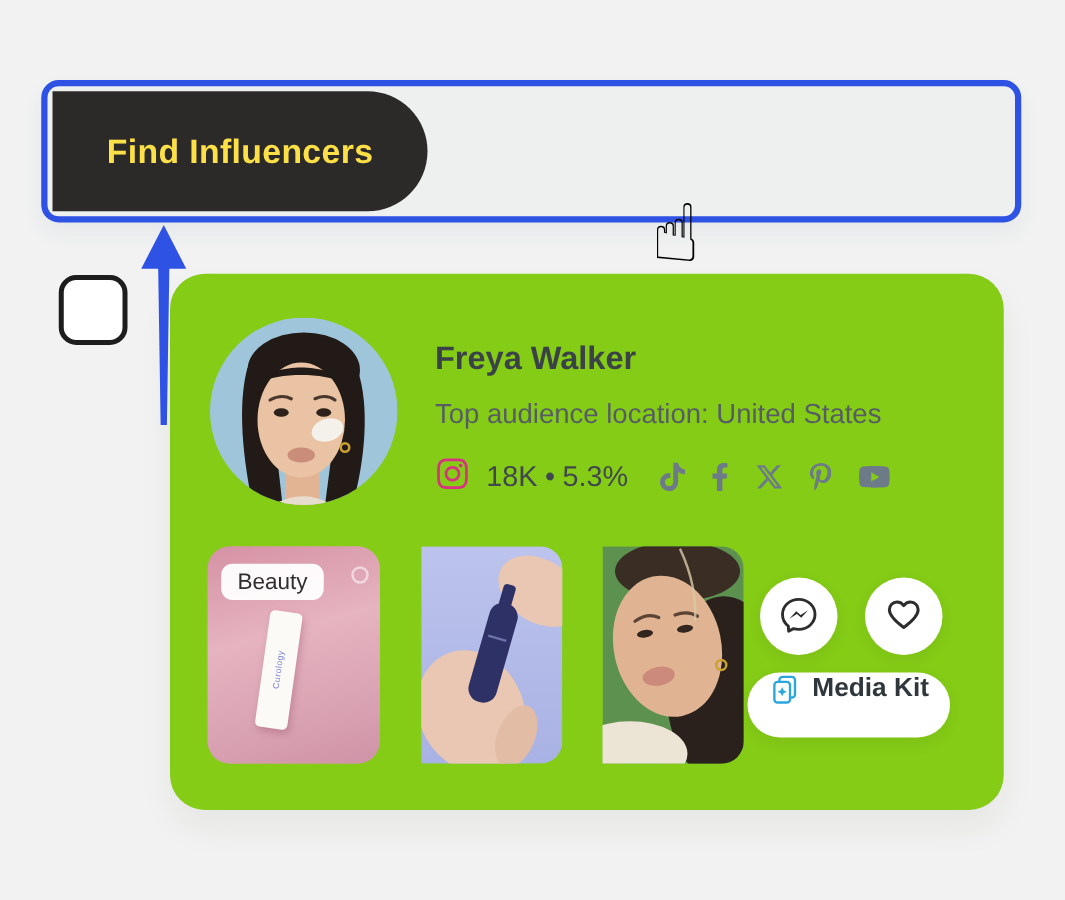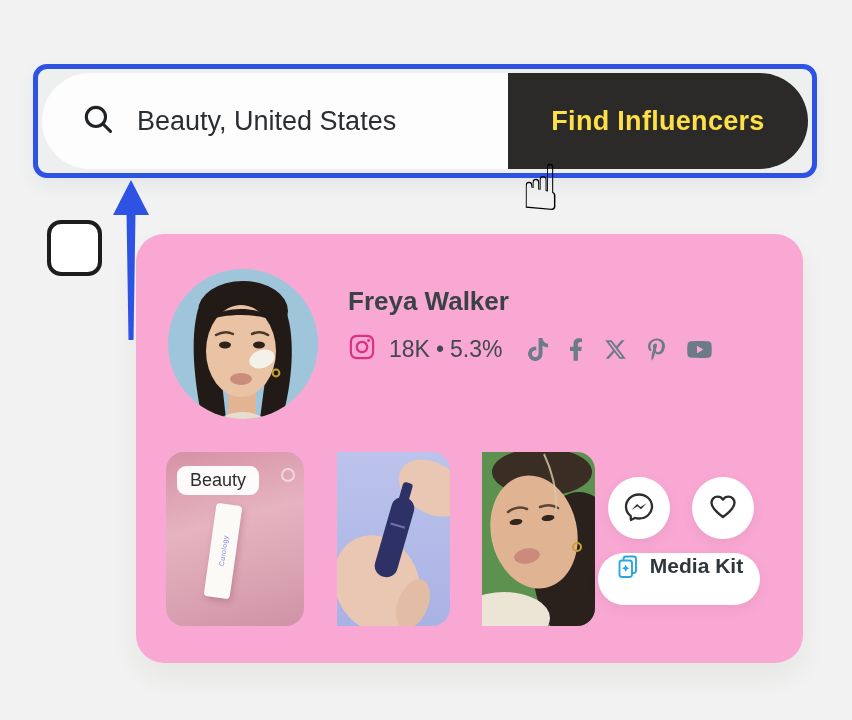--- a/index.html
+++ b/index.html
@@ -39,22 +39,22 @@
     border-radius:14px;cursor:pointer;
   }
   .arrow-annotation{position:absolute;left:111px;top:180px;z-index:5;}
   .cursor-glyph{
     position:absolute;left:521px;top:156px;z-index:9;
     font-family:"DejaVu Sans",sans-serif;font-size:64px;line-height:1;
     color:#000;user-select:none;
   }
   
   .card{
-    position:absolute;left:136px;top:234px;width:667px;height:429px;
-    background:#f9a8d4;border-radius:28px;
+    position:absolute;left:136px;top:219px;width:667px;height:429px;
+    background:#84cc16;border-radius:28px;
     box-shadow:0 14px 28px rgba(60,50,40,.06);
   }
   .avatar{
     position:absolute;left:32px;top:35px;width:150px;height:150px;
     border-radius:50%;overflow:hidden;
   }
   .who{position:absolute;left:212px;top:52px;}
   .name{font-size:26px;font-weight:bold;color:#3b4247;margin:0 0 16px 0;}
   .sub{font-size:22px;color:#575e63;margin:0 0 21px 0;}
   .social-row{display:flex;align-items:center;}
@@ -100,29 +100,20 @@
     display:flex;align-items:flex-start;justify-content:center;gap:9px;
     box-shadow:0 4px 12px rgba(60,50,40,.08);
     font-family:"Liberation Sans",sans-serif;
     font-size:21px;font-weight:bold;color:#30373c;
   }
 </style>
 </head>
 <body>
 
 <div class="search-wrap">
-  <div class="search-field">
-    <span>
-      <svg width="33" height="33" viewBox="0 0 32 32" fill="none">
-        <circle cx="13.5" cy="13.5" r="9.3" stroke="#202325" stroke-width="3"></circle>
-        <line x1="20.6" y1="20.6" x2="27.6" y2="27.6" stroke="#202325" stroke-width="3" stroke-linecap="round"></line>
-      </svg>
-    </span>
-    <input type="text" value="Beauty, United States" style="">
-  </div>
   <button class="find-btn">Find Influencers</button>
 </div>
 
 <div class="checkbox"></div>
 
 <div class="arrow-annotation">
   <svg width="40" height="160" viewBox="0 0 40 160">
     <polygon points="20,0 38,35 2,35" fill="#2e52e4"></polygon>
     <polygon points="15.5,32 24.5,32 22.5,160 17.5,160" fill="#2e52e4"></polygon>
   </svg>
@@ -147,20 +138,21 @@
       <ellipse cx="91" cy="76" rx="6" ry="3.4" fill="#2d2119"></ellipse>
       <ellipse cx="94" cy="90" rx="13" ry="9" fill="#f4f1ea" transform="rotate(-18 94 90)"></ellipse>
       <ellipse cx="73" cy="110" rx="11" ry="6" fill="#c98d7a"></ellipse>
       <circle cx="108" cy="104" r="3.4" fill="none" stroke="#c9a12f" stroke-width="2"></circle>
       <path d="M50 150 q25 -14 48 0 Z" fill="#e7ddcf"></path>
     </svg>
   </div>
 
   <div class="who">
     <div class="name">Freya Walker</div>
+    <div class="sub">Top audience location: United States</div>
     <div class="social-row">
       <span>
         <svg width="28" height="28" viewBox="0 0 448 512" fill="#d93283">
           <path d="M224.1 141c-63.6 0-114.9 51.3-114.9 114.9s51.3 114.9 114.9 114.9S339 319.5 339 255.9 287.7 141 224.1 141zm0 189.6c-41.1 0-74.7-33.5-74.7-74.7s33.5-74.7 74.7-74.7 74.7 33.5 74.7 74.7-33.6 74.7-74.7 74.7zm146.4-194.3c0 14.9-12 26.8-26.8 26.8-14.9 0-26.8-12-26.8-26.8s12-26.8 26.8-26.8 26.8 12 26.8 26.8zm76.1 27.2c-1.7-35.9-9.9-67.7-36.2-93.9-26.2-26.2-58-34.4-93.9-36.2-37-2.1-147.9-2.1-184.9 0-35.8 1.7-67.6 9.9-93.9 36.1s-34.4 58-36.2 93.9c-2.1 37-2.1 147.9 0 184.9 1.7 35.9 9.9 67.7 36.2 93.9s58 34.4 93.9 36.2c37 2.1 147.9 2.1 184.9 0 35.9-1.7 67.7-9.9 93.9-36.2 26.2-26.2 34.4-58 36.2-93.9 2.1-37 2.1-147.8 0-184.8zM398.8 388c-7.8 19.6-22.9 34.7-42.6 42.6-29.5 11.7-99.5 9-132.1 9s-102.7 2.6-132.1-9c-19.6-7.8-34.7-22.9-42.6-42.6-11.7-29.5-9-99.5-9-132.1s-2.6-102.7 9-132.1c7.8-19.6 22.9-34.7 42.6-42.6 29.5-11.7 99.5-9 132.1-9s102.7-2.6 132.1 9c19.6 7.8 34.7 22.9 42.6 42.6 11.7 29.5 9 99.5 9 132.1s2.7 102.7-9 132.1z"></path>
         </svg>
       </span>
       <span class="stats"><span>18K</span><span class="sep">•</span><span>5.3%</span></span>
       <span class="platform-icons">
         <span>
           <svg width="20" height="23" viewBox="0 0 448 512">

